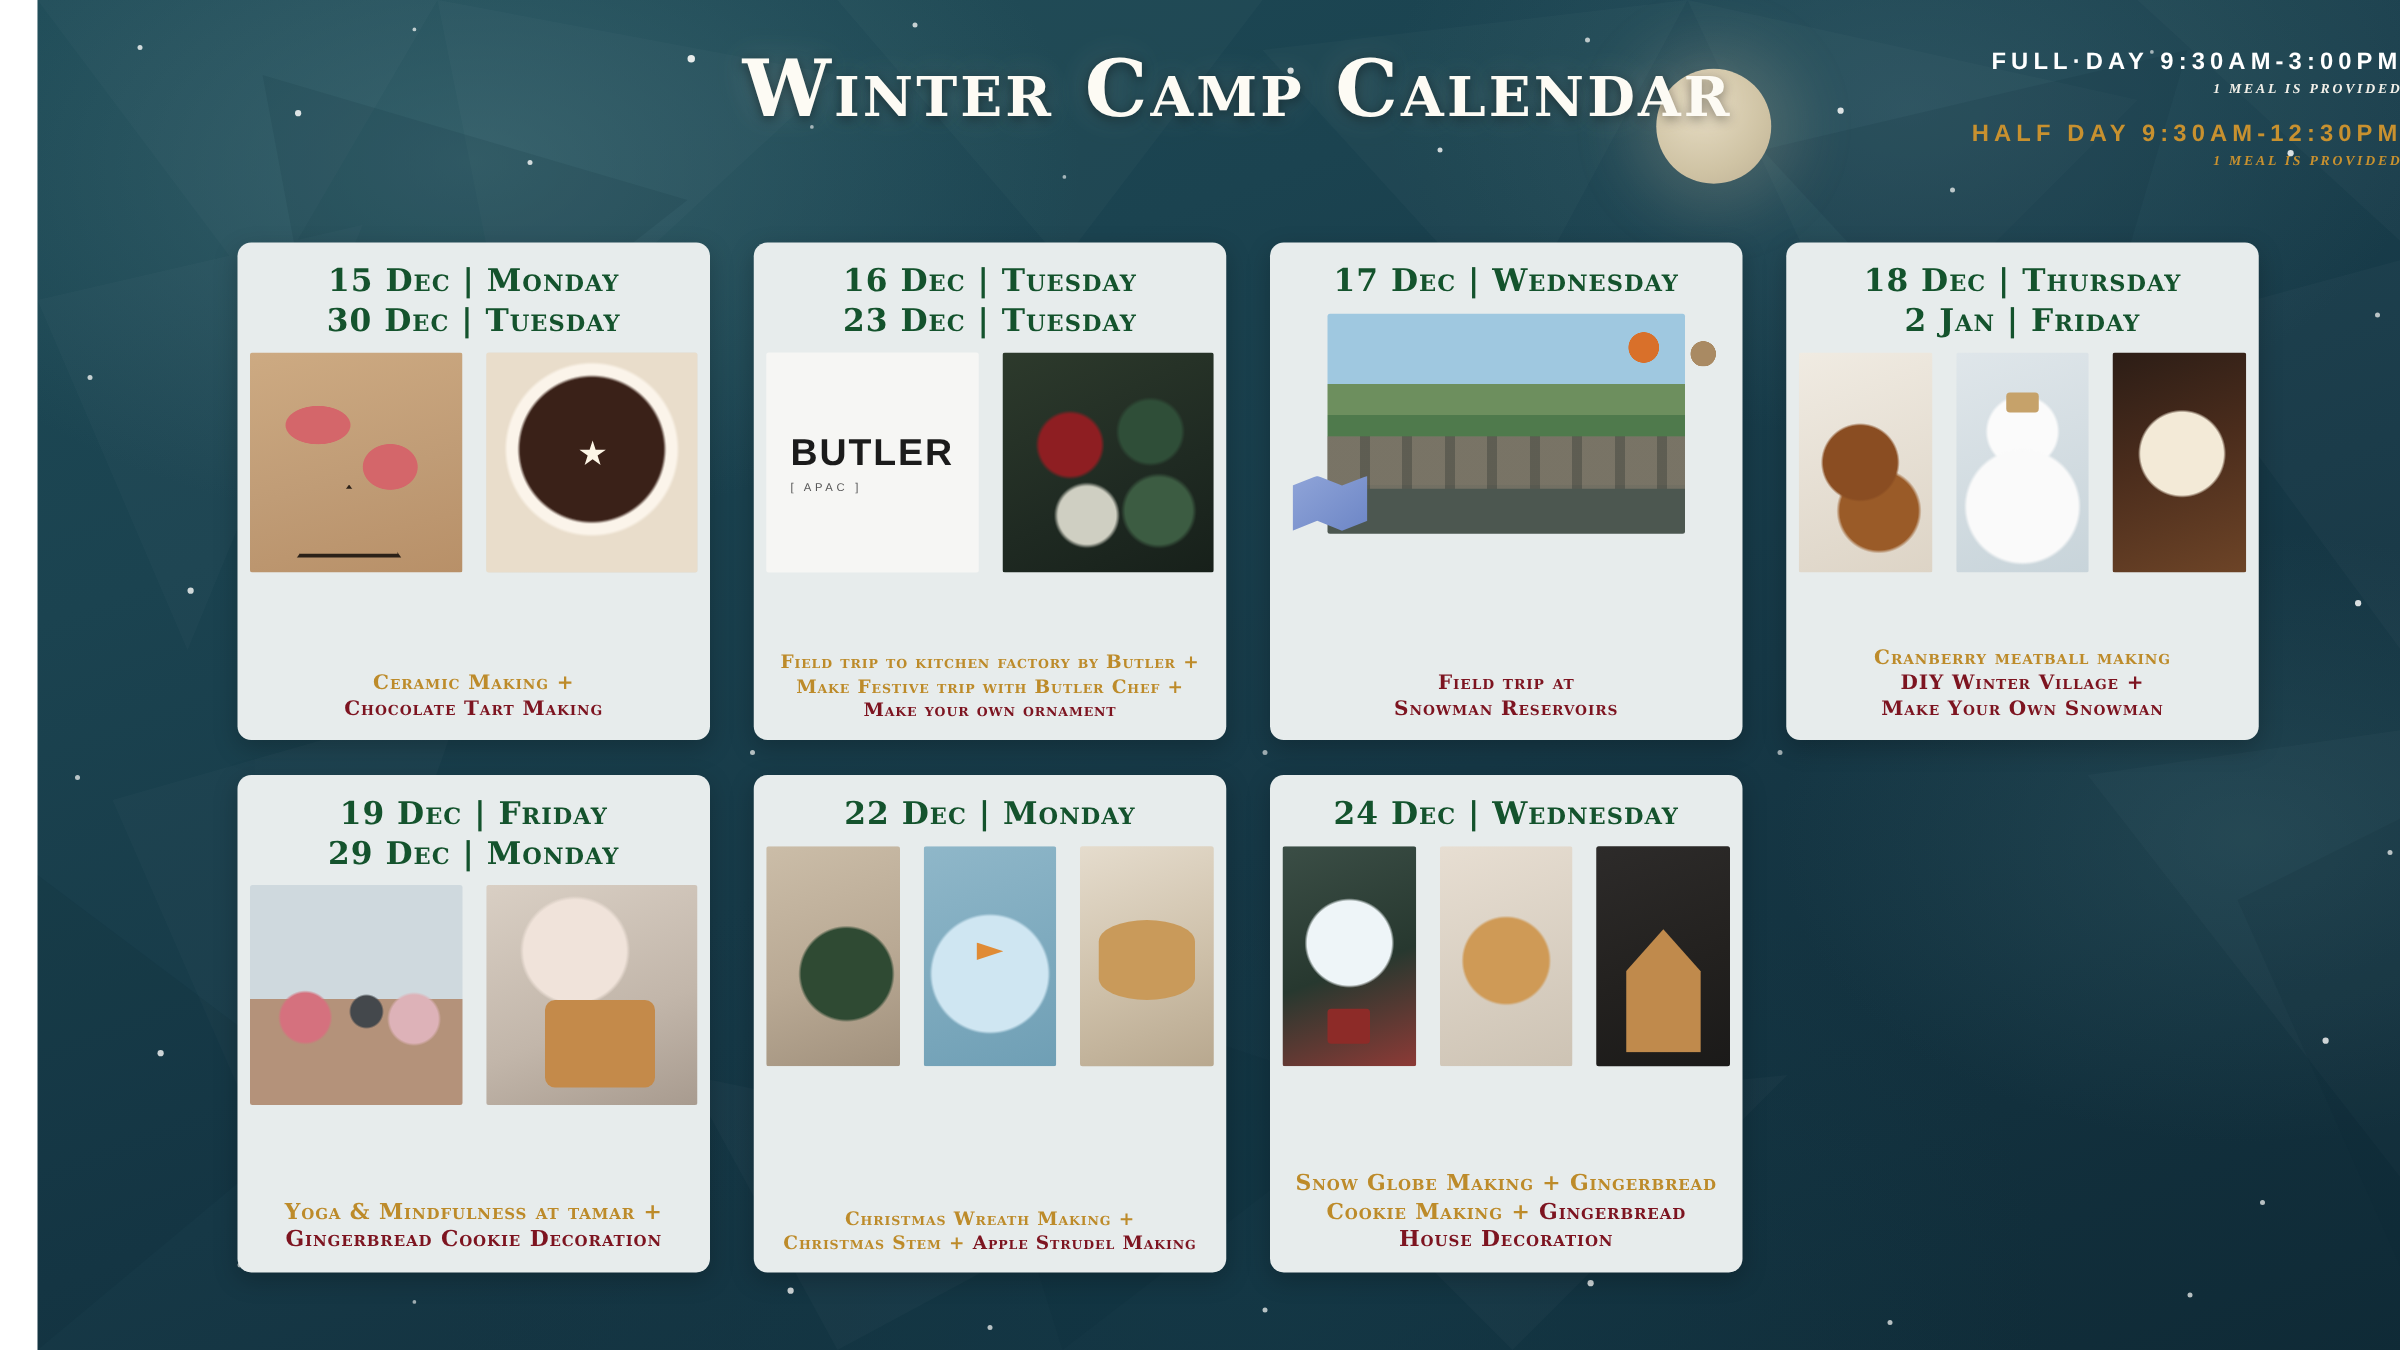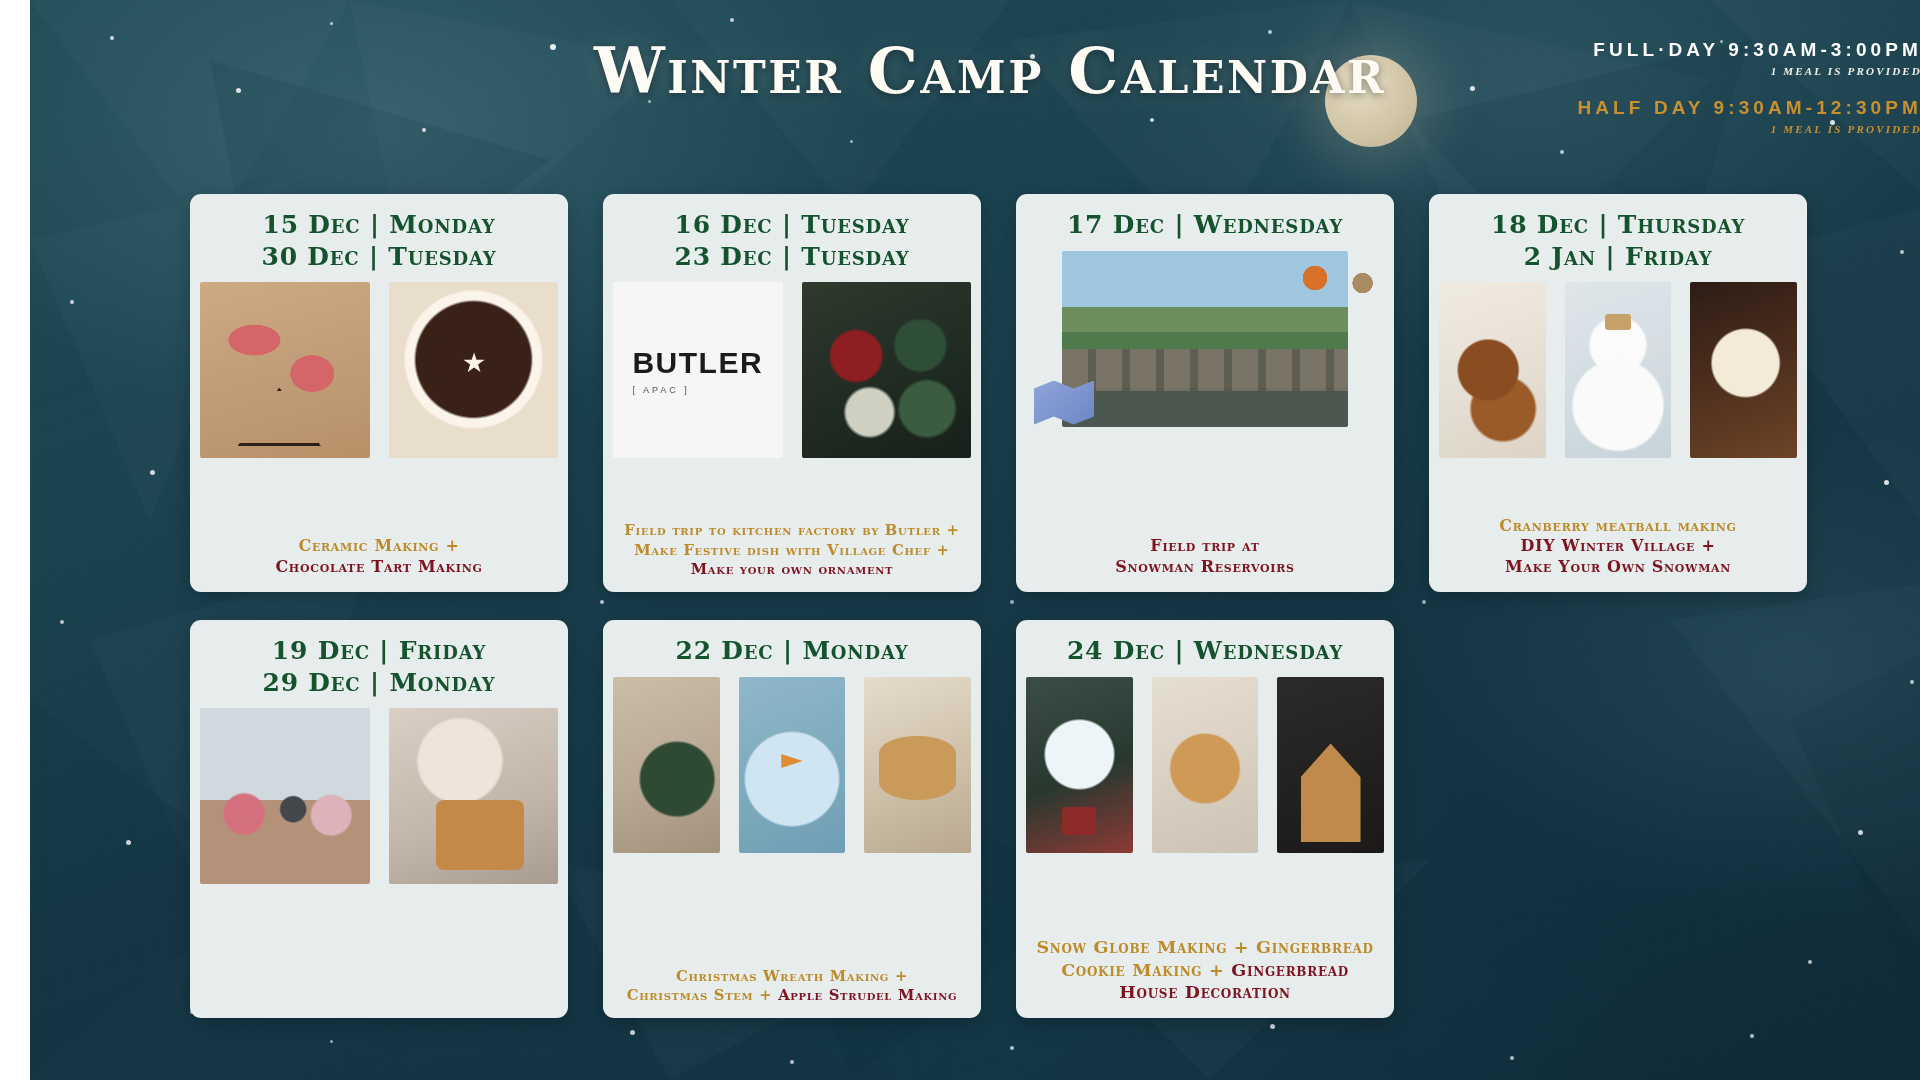--- a/index.html
+++ b/index.html
@@ -326,21 +326,21 @@
           <div>23 Dec | Tuesday</div>
         </div>
         <div class="photos">
           <div class="ph p-butler" style="width: 175px; height: 176px;">
             <div class="bl">BUTLER<small>[ APAC ]</small></div>
           </div>
           <div class="ph p-wreaths" style="width: 175px; height: 176px;"></div>
         </div>
         <div class="caption">
           <span class="cap-line sz-s gold">Field trip to kitchen factory by Butler +</span>
-          <span class="cap-line sz-s gold">Make Festive dish with Village Chef +</span>
+          <span class="cap-line sz-s gold">Make Festive trip with Butler Chef +</span>
           <span class="cap-line sz-s maroon">Make your own ornament</span>
         </div>
       </div>
       <div class="card r1">
         <div class="dates">
           <div>17 Dec | Wednesday</div>
         </div>
         <div class="photos" style="position: relative;">
           <div class="ph p-reservoir" style="width: 286px; height: 176px;"></div>
           <div class="sticker" style="right: 52px; top: 10px; width: 34px; height: 34px; background: radial-gradient(circle, rgb(217, 112, 42) 0px, rgb(217, 112, 42) 50%, rgba(0, 0, 0, 0) 52%);"></div>
@@ -370,20 +370,24 @@
       </div>
       <div class="card r2">
         <div class="dates">
           <div>19 Dec | Friday</div>
           <div>29 Dec | Monday</div>
         </div>
         <div class="photos">
           <div class="ph p-yoga" style="width: 175px; height: 176px;"></div>
           <div class="ph p-gingerkid" style="width: 175px; height: 176px;"></div>
         </div>
+        <div class="caption">
+          <span class="cap-line sz-m gold">Yoga &amp; Mindfulness at tamar +</span>
+          <span class="cap-line sz-m maroon">Gingerbread Cookie Decoration</span>
+        </div>
       </div>
       <div class="card r2">
         <div class="dates">
           <div>22 Dec | Monday</div>
         </div>
         <div class="photos">
           <div class="ph p-wreathmake" style="width: 115px; height: 176px;"></div>
           <div class="ph p-snowmanbag" style="width: 115px; height: 176px;"></div>
           <div class="ph p-strudel" style="width: 115px; height: 176px;"></div>
         </div>

